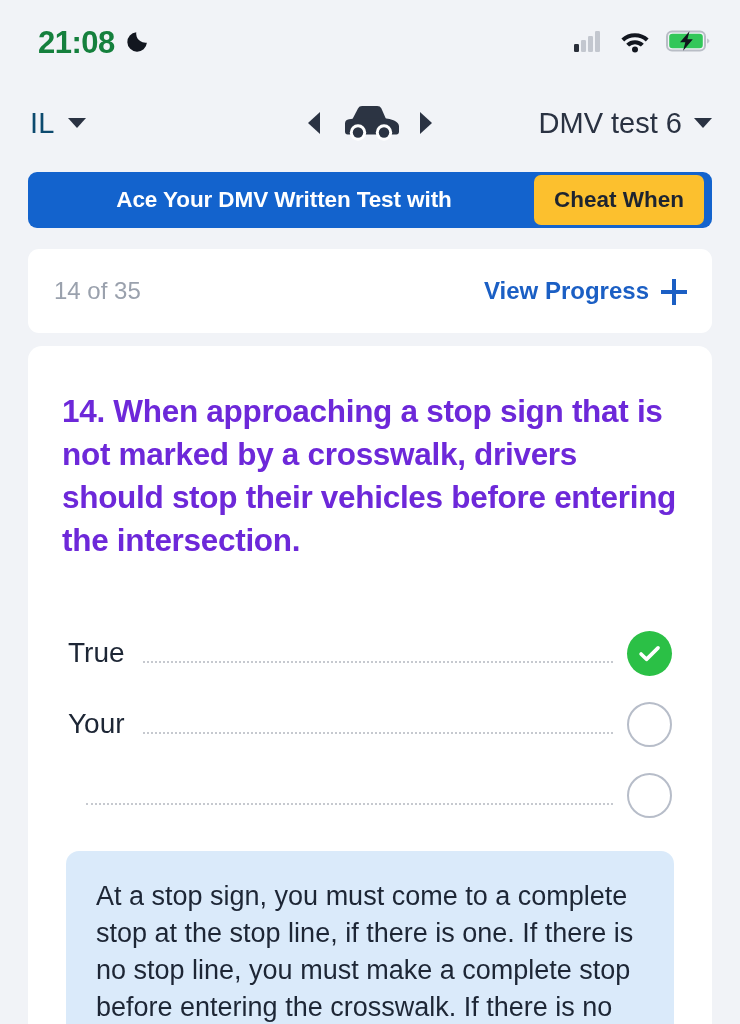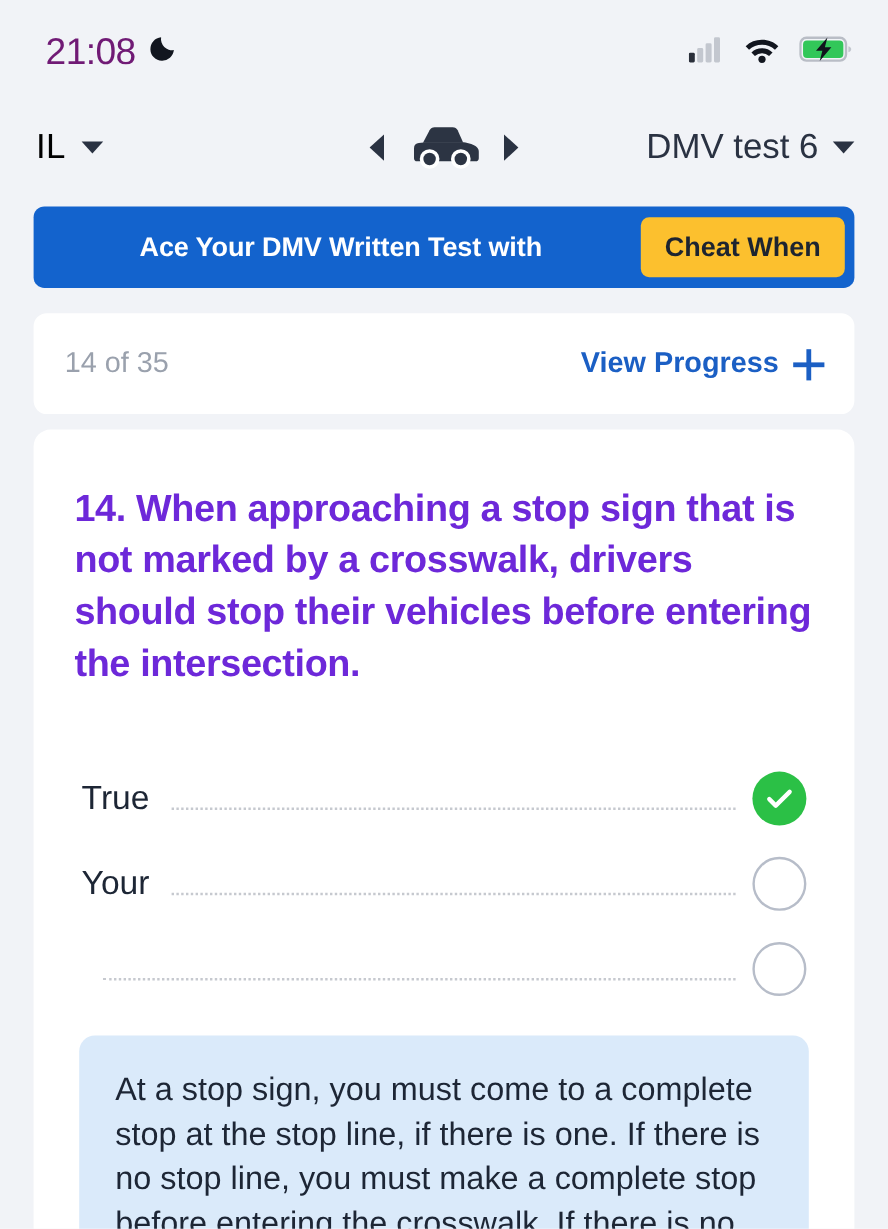--- a/index.html
+++ b/index.html
@@ -25,23 +25,23 @@
     justify-content: space-between;
     padding: 0 30px 0 38px;
   }
   .status-left {
     display: flex;
     align-items: center;
     gap: 10px;
   }
   .clock {
     font-size: 31px;
-    font-weight: 400;
+    font-weight: 700;
     letter-spacing: -0.5px;
-    color: #701a75;
+    color: #15803d;
   }
   .moon-icon { display: block; }
   .status-right {
     display: flex;
     align-items: center;
     gap: 15px;
   }
 
   
   .navrow {
@@ -52,21 +52,21 @@
     position: relative;
   }
   .state-picker {
     display: flex;
     align-items: center;
     gap: 13px;
     cursor: pointer;
   }
   .state-label {
     font-size: 29px;
-    color: #000000;
+    color: #0c4a6e;
     letter-spacing: 0.3px;
   }
   .caret {
     width: 0; height: 0;
     border-left: 9px solid transparent;
     border-right: 9px solid transparent;
     border-top: 10px solid #2a3242;
   }
   .car-nav {
     position: absolute;
@@ -98,21 +98,21 @@
     cursor: pointer;
   }
   .test-label {
     font-size: 29px;
     color: #2a3242;
   }
 
   
   .banner {
     margin: 12px 28px 0 28px;
-    height: 68px;
+    height: 56px;
     background: #1363cd;
     border-radius: 9px;
     display: flex;
     align-items: center;
     justify-content: space-between;
     padding-right: 5px;
     cursor: pointer;
   }
   .banner-text {
     flex: 1;

